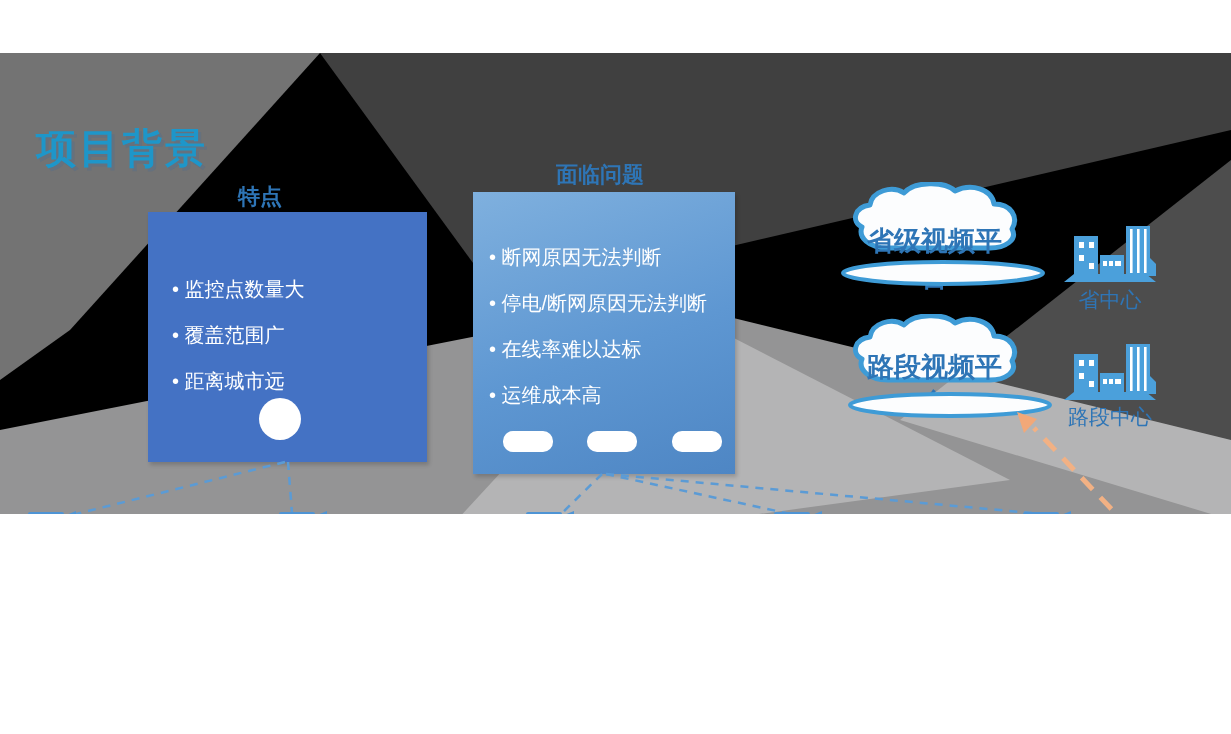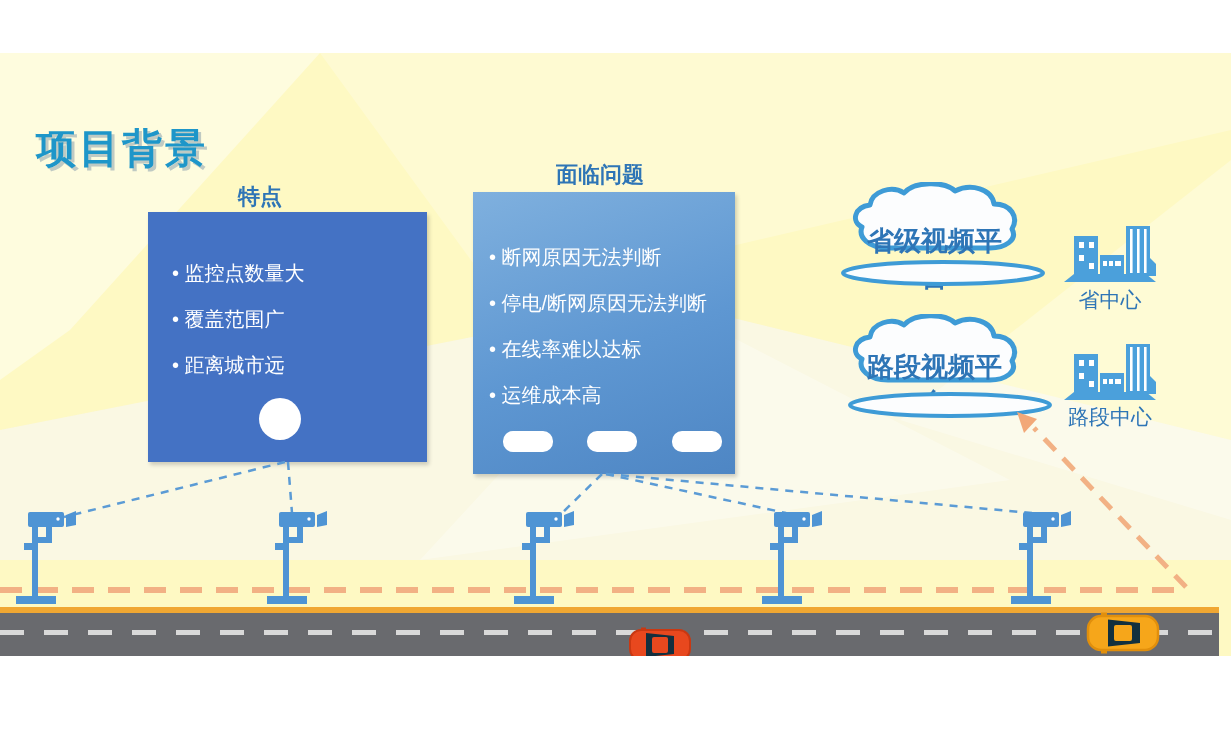--- a/index.html
+++ b/index.html
@@ -1,18 +1,18 @@
 <!DOCTYPE html>
 <html><head>
 <meta charset="utf-8">
 <style>
   html,body{margin:0;padding:0;background:#ffffff;}
   .slide{
-    position:relative;width:1231px;height:656px;overflow:hidden;
-    background:#fef9c3;
+    position:relative;width:1231px;height:514px;overflow:hidden;
+    background:#000000;
     font-family:"Liberation Sans","DejaVu Sans",sans-serif;
   }
   .top-band{position:absolute;left:0;top:0;width:1231px;height:53px;background:#ffffff;}
   .bg-pattern{position:absolute;left:0;top:0;width:1231px;height:734px;pointer-events:none;}
   .page-title{
     position:absolute;left:36px;top:94px;font-size:40px;font-weight:bold;
     color:#1E96C9;letter-spacing:3px;
     text-shadow:3px 3px 0 rgba(74,110,145,0.35);
   }
   .section-label{position:absolute;font-size:22px;font-weight:bold;color:#2E75B6;text-align:center;}
@@ -22,21 +22,21 @@
   .feature-box{
     position:absolute;left:148px;top:212px;width:279px;height:250px;
     background:#4472C4;box-shadow:2px 3px 4px rgba(0,0,0,0.18);
   }
   .problem-box{
     position:absolute;left:473px;top:192px;width:262px;height:282px;
     background:linear-gradient(160deg,#7FB0DE 0%,#5E97D2 55%,#4E86C4 100%);
     box-shadow:2px 3px 4px rgba(0,0,0,0.18);
   }
   .bullet-list{list-style:none;margin:0;padding:0;color:#ffffff;}
-  .feature-box .bullet-list{padding:48px 10px 0 24px;}
+  .feature-box .bullet-list{padding:64px 10px 0 24px;}
   .problem-box .bullet-list{padding:52px 6px 0 16px;}
   .bullet-list li{font-size:20px;margin-bottom:19px;white-space:nowrap;}
   .bullet-list li::before{content:"• ";font-size:20px;}
 
   .white-circle{position:absolute;left:259px;top:398px;width:42px;height:42px;border-radius:50%;background:#ffffff;}
   .pill{position:absolute;width:50px;height:21px;border-radius:10px;background:#ffffff;}
   .pill1{left:503px;top:431px;} .pill2{left:587px;top:431px;} .pill3{left:672px;top:431px;}
 
   .cloud-svg{position:absolute;width:180px;height:82px;}
   .cloud1{left:848px;top:182px;} .cloud2{left:848px;top:314px;}

